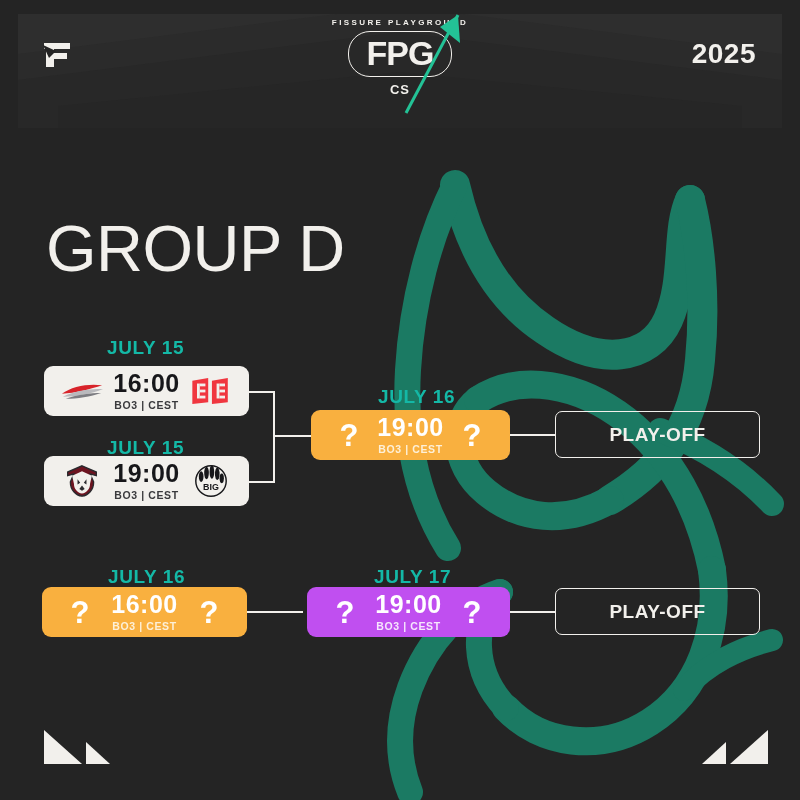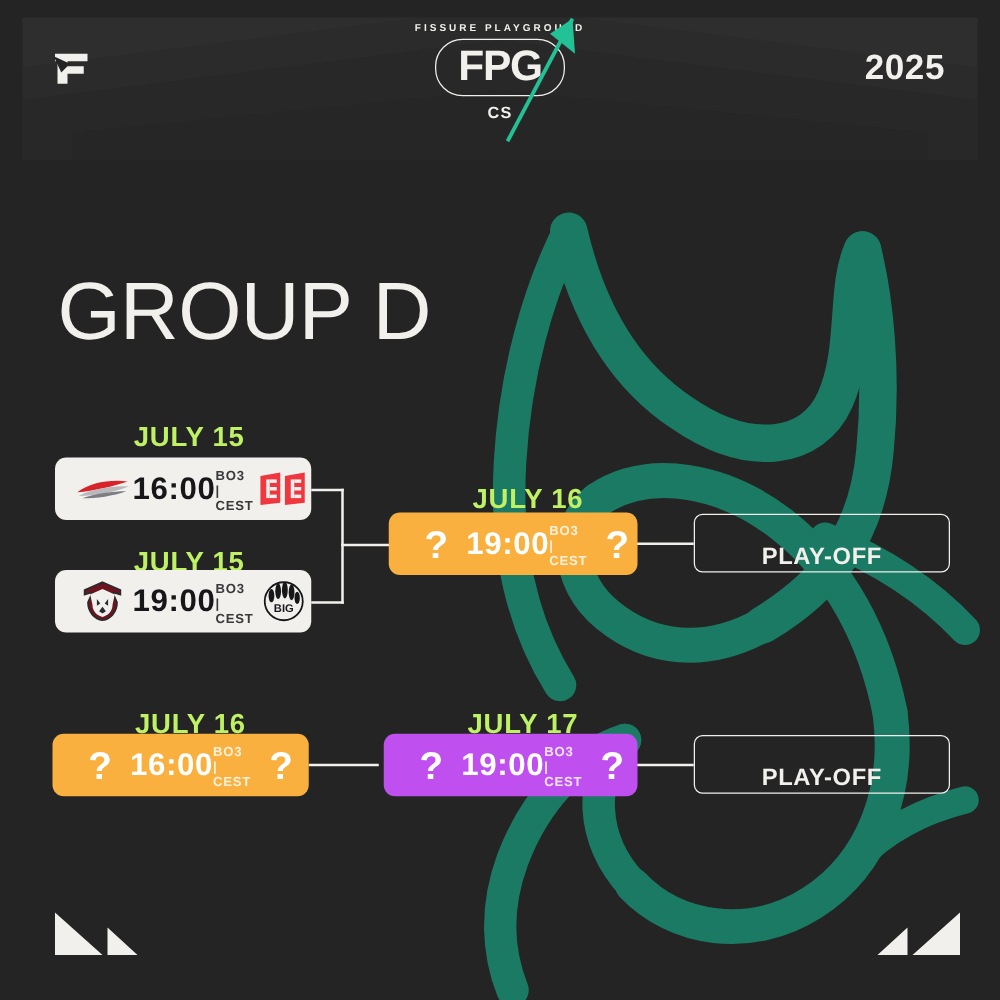--- a/index.html
+++ b/index.html
@@ -122,22 +122,22 @@
     font-weight: 500;
     letter-spacing: -0.5px;
     line-height: 1;
   }
 
   
   .bracket { position: absolute; left:0; top:0; width:800px; height:800px; z-index: 4; }
 
   .date-label {
     position: absolute;
-    color: #bef264;
-    font-size: 22px;
+    color: #14b8a6;
+    font-size: 19px;
     font-weight: 700;
     letter-spacing: 0.6px;
     white-space: nowrap;
   }
 
   .match {
     position: absolute;
     height: 50px;
     border-radius: 9px;
     display: flex;
@@ -159,20 +159,21 @@
   }
   .qmark {
     font-size: 31px;
     font-weight: 800;
     color: #ffffff;
     line-height: 1;
   }
 
   .match-center {
     display: flex;
+    flex-direction: column;
     align-items: center;
     justify-content: center;
     flex: 1 1 auto;
   }
   .match-time {
     font-size: 25px;
     font-weight: 800;
     line-height: 1;
     letter-spacing: 0.5px;
   }
@@ -187,21 +188,21 @@
   .orange .match-time, .purple .match-time { color: #ffffff; }
   .orange .match-meta { color: #fdf0d8; }
   .purple .match-meta { color: #f6e5fd; }
 
   .playoff {
     position: absolute;
     height: 47px;
     border: 1.6px solid #f2f0ec;
     border-radius: 7px;
     display: flex;
-    align-items: flex-end;
+    align-items: center;
     justify-content: center;
     color: #f2f0ec;
     font-size: 19px;
     font-weight: 800;
     letter-spacing: 0.5px;
   }
 
   .connector { position: absolute; }
   .conn-line { background: #f2f0ec; position: absolute; }
 

